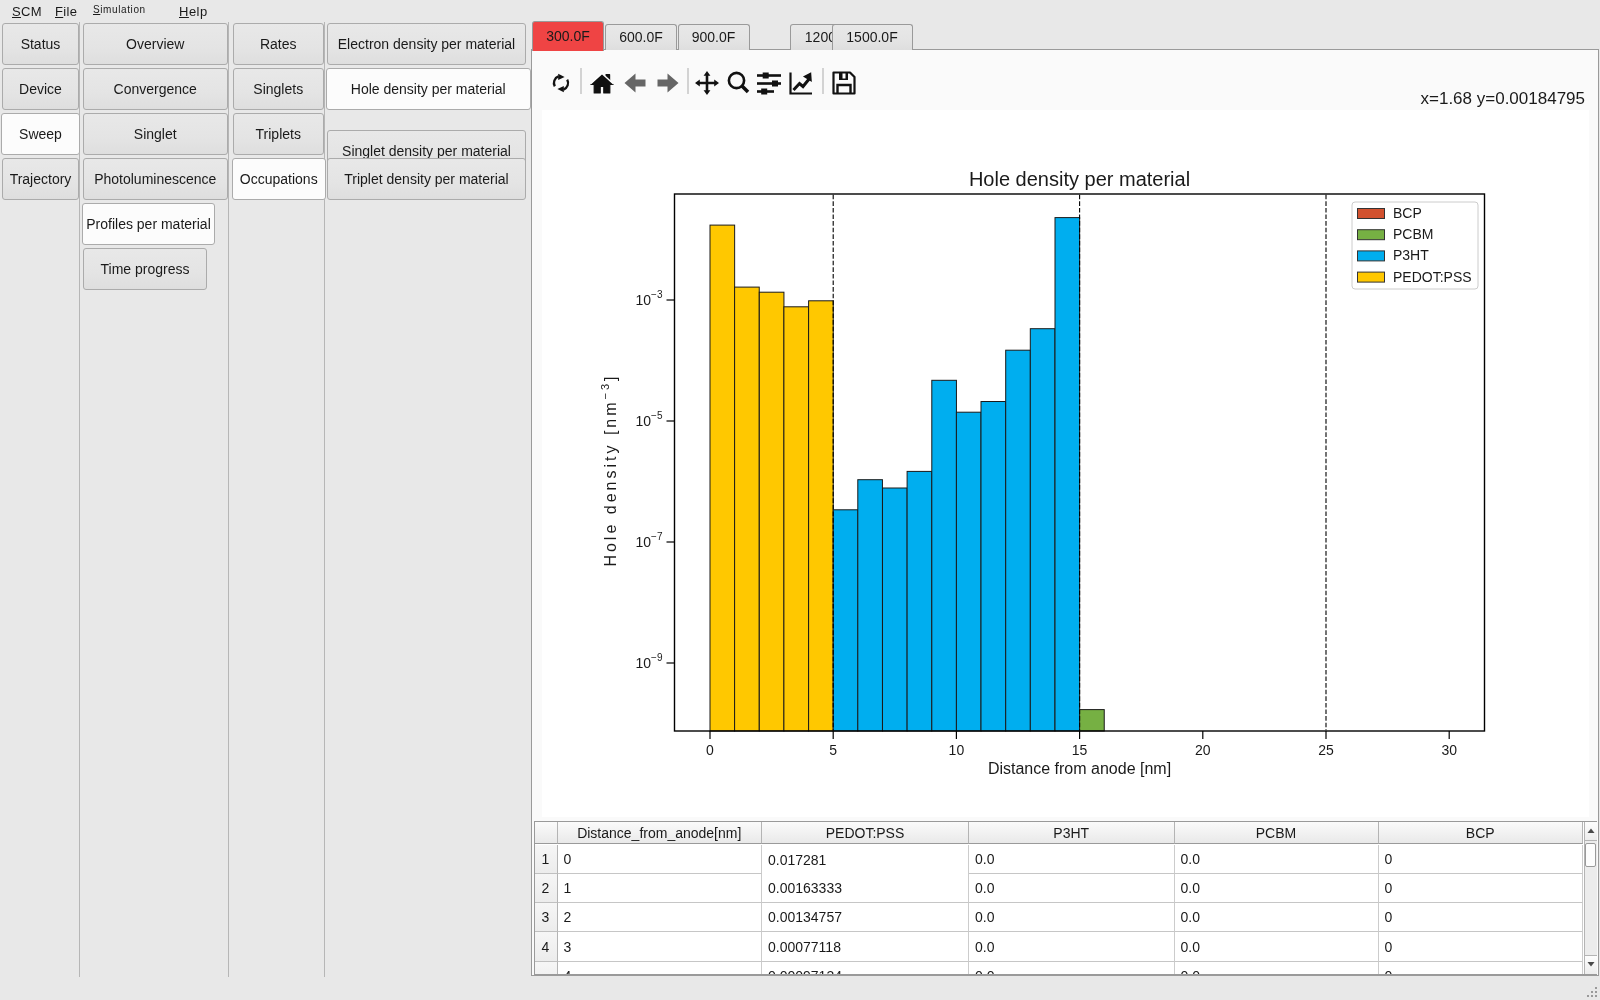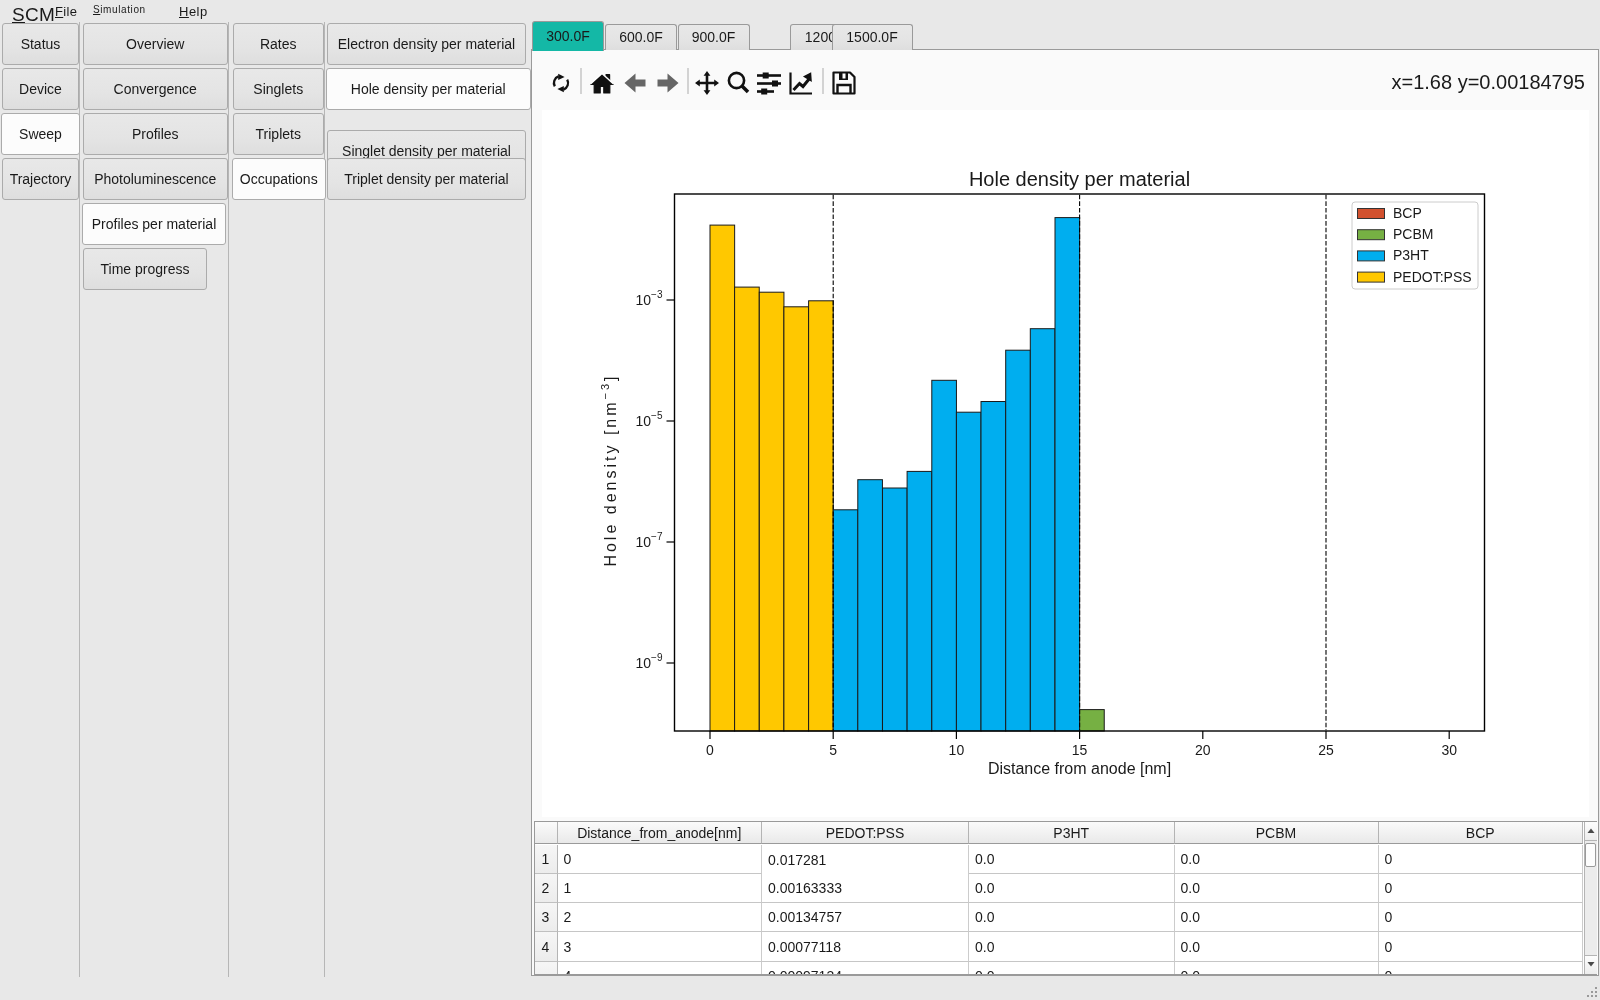--- a/index.html
+++ b/index.html
@@ -1,46 +1,46 @@
 <!DOCTYPE html>
 <html><head><meta charset="utf-8">
 <style>
 *{margin:0;padding:0;box-sizing:border-box}
 html,body{width:1600px;height:1000px;overflow:hidden;background:#e8e8e8;font-family:"Liberation Sans",sans-serif;color:#1a1a1a;position:relative}
 .abs{position:absolute}
 .btn{position:absolute;border:1px solid #ababab;border-radius:3px;background:linear-gradient(#e8e8e8 0%,#e4e4e4 60%,#dedede 100%);font-size:14px;display:flex;align-items:center;justify-content:center;white-space:nowrap}
 .btn.sel{background:#fcfcfc;z-index:2}
 .ttab{position:absolute;border:1px solid #9a9a9a;border-bottom:none;border-radius:3px 3px 0 0;background:linear-gradient(#e8e8e8 0%,#e4e4e4 60%,#dedede 100%);font-size:14px;display:flex;align-items:center;justify-content:center;z-index:2}
-.ttab.sel{background:#14b8a6;z-index:4;height:31px}
+.ttab.sel{background:#ef4444;z-index:4;height:31px}
 .th{position:absolute;background:linear-gradient(#fbfbfb,#e9e9e9);border-right:1px solid #b4b4b4;border-bottom:1px solid #9a9a9a;font-size:14px;display:flex;align-items:center;justify-content:center;overflow:hidden}
 .tn{position:absolute;background:linear-gradient(#f6f6f6,#ececec);border-right:1px solid #b4b4b4;border-bottom:1px solid #c0c0c0;font-size:14px;display:flex;align-items:center;justify-content:center;overflow:hidden}
 .td{position:absolute;background:#fff;border-right:1px solid #cccccc;border-bottom:1px solid #c6c6c6;font-size:14px;display:flex;align-items:center;padding-left:6px;overflow:hidden}
 </style></head>
 <body>
 
-<div class="abs" style="left:12px;top:4px;font-size:19px;letter-spacing:0.3px"><u>S</u>CM</div>
+<div class="abs" style="left:12px;top:4px;font-size:13px;letter-spacing:0.3px"><u>S</u>CM</div>
 <div class="abs" style="left:55px;top:4px;font-size:13px;letter-spacing:0.3px"><u>F</u>ile</div>
 <div class="abs" style="left:93px;top:4px;font-size:10px;letter-spacing:0.6px"><u>S</u>imulation</div>
 <div class="abs" style="left:179px;top:4px;font-size:13px;letter-spacing:0.5px"><u>H</u>elp</div>
 
 <div style="position:absolute;left:79px;top:22px;width:1px;height:955px;background:#b6b6b6"></div>
 <div style="position:absolute;left:227.5px;top:22px;width:1px;height:955px;background:#b6b6b6"></div>
 <div style="position:absolute;left:324px;top:22px;width:1px;height:955px;background:#b6b6b6"></div>
 
 <div class="abs" style="left:531px;top:49px;width:1068px;height:926.5px;background:#fafafa;border:1.4px solid #9a9a9a"></div>
 
 <div class="btn" style="left:2px;top:22.5px;width:77px;height:42.5px">Status</div>
 <div class="btn" style="left:2px;top:67.5px;width:77px;height:42.5px">Device</div>
 <div class="btn sel" style="left:1px;top:112.5px;width:79px;height:42.5px">Sweep</div>
 <div class="btn" style="left:2px;top:157.5px;width:77px;height:42.5px">Trajectory</div>
 <div class="btn" style="left:83px;top:22.5px;width:144.5px;height:42.5px">Overview</div>
 <div class="btn" style="left:83px;top:67.5px;width:144.5px;height:42.5px">Convergence</div>
-<div class="btn" style="left:83px;top:112.5px;width:144.5px;height:42.5px">Profiles</div>
+<div class="btn" style="left:83px;top:112.5px;width:144.5px;height:42.5px">Singlet</div>
 <div class="btn" style="left:83px;top:157.5px;width:144.5px;height:42.5px">Photoluminescence</div>
-<div class="btn sel" style="left:82px;top:202.5px;width:144px;height:42.5px">Profiles per material</div>
+<div class="btn sel" style="left:82px;top:202.5px;width:133px;height:42.5px">Profiles per material</div>
 <div class="btn" style="left:83px;top:247.5px;width:124px;height:42.5px">Time progress</div>
 <div class="btn" style="left:232.5px;top:22.5px;width:91.5px;height:42.5px">Rates</div>
 <div class="btn" style="left:232.5px;top:67.5px;width:91.5px;height:42.5px">Singlets</div>
 <div class="btn" style="left:232.5px;top:112.5px;width:91.5px;height:42.5px">Triplets</div>
 <div class="btn sel" style="left:231.5px;top:157.5px;width:94.5px;height:42.5px">Occupations</div>
 <div class="btn" style="left:327px;top:22.5px;width:199px;height:42.5px">Electron density per material</div>
 <div class="btn sel" style="left:326px;top:67.5px;width:204.5px;height:42.5px">Hole density per material</div>
 <div class="btn" style="left:327px;top:130px;width:199px;height:42.5px">Singlet density per material</div>
 <div class="btn" style="left:327px;top:157.5px;width:199px;height:42.5px">Triplet density per material</div>
 
@@ -99,21 +99,21 @@
 </g>
 <line x1="281" y1="2" x2="281" y2="28" stroke="#c2c2c2" stroke-width="1.4"></line>
 
 <g transform="translate(302,17)">
  <path d="M -10.5 -10.5 L 6 -10.5 L 10.5 -6 L 10.5 10.5 L -10.5 10.5 Z" fill="none" stroke="#111" stroke-width="2.2" stroke-linejoin="round"></path>
  <rect x="-5" y="-11" width="9" height="8" fill="#111"></rect>
  <rect x="-1.5" y="-9.5" width="3" height="5" fill="#fff"></rect>
  <path d="M -6.5 10 L -6.5 2 L 6.5 2 L 6.5 10" fill="none" stroke="#111" stroke-width="2.4"></path>
 </g>
 </svg></div>
-<div class="abs" style="right:15px;top:74px;font-size:20px;line-height:17px">x=1.68 y=0.00184795</div>
+<div class="abs" style="right:15px;top:90px;font-size:17px;line-height:17px">x=1.68 y=0.00184795</div>
 
 <div class="abs" style="left:542px;top:110px;width:1047px;height:707px"><svg width="1047" height="707" viewBox="0 0 1047 707" font-family="Liberation Sans, sans-serif">
 <rect x="0" y="0" width="1047" height="707" fill="#ffffff"></rect>
 <rect x="168.0" y="115.1" width="24.64" height="505.9" fill="#ffc800" stroke="#1a1a1a" stroke-width="1"></rect>
 <rect x="192.6" y="177.1" width="24.64" height="443.9" fill="#ffc800" stroke="#1a1a1a" stroke-width="1"></rect>
 <rect x="217.3" y="182.2" width="24.64" height="438.8" fill="#ffc800" stroke="#1a1a1a" stroke-width="1"></rect>
 <rect x="241.9" y="196.8" width="24.64" height="424.2" fill="#ffc800" stroke="#1a1a1a" stroke-width="1"></rect>
 <rect x="266.6" y="190.8" width="24.64" height="430.2" fill="#ffc800" stroke="#1a1a1a" stroke-width="1"></rect>
 <rect x="291.2" y="399.8" width="24.64" height="221.2" fill="#00aeef" stroke="#1a1a1a" stroke-width="1"></rect>
 <rect x="315.8" y="369.7" width="24.64" height="251.3" fill="#00aeef" stroke="#1a1a1a" stroke-width="1"></rect>

